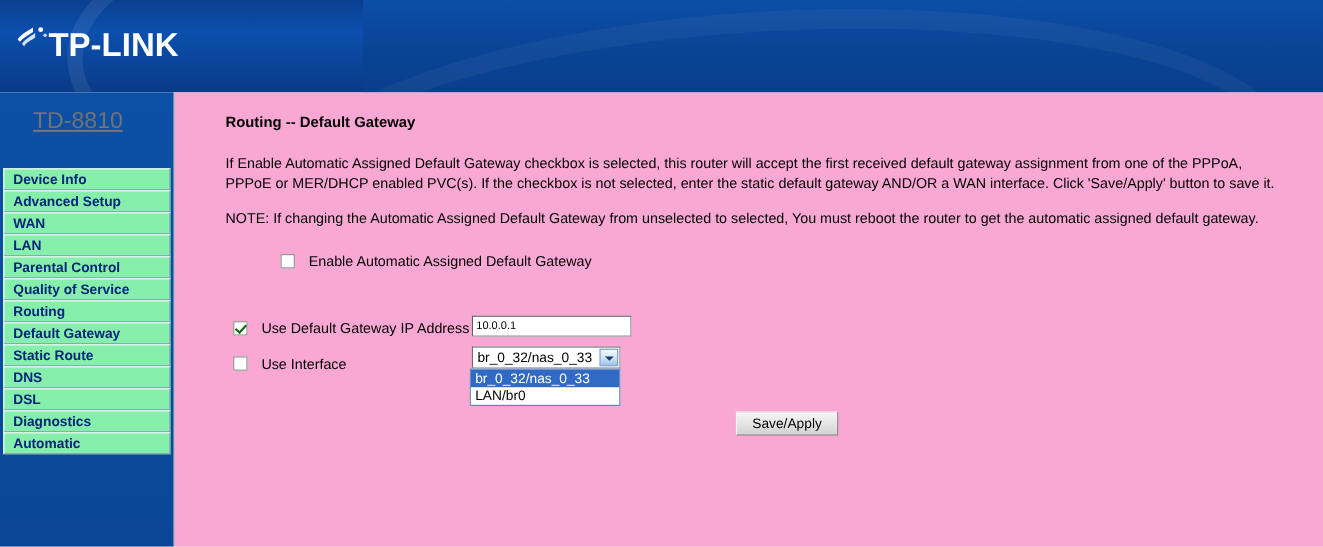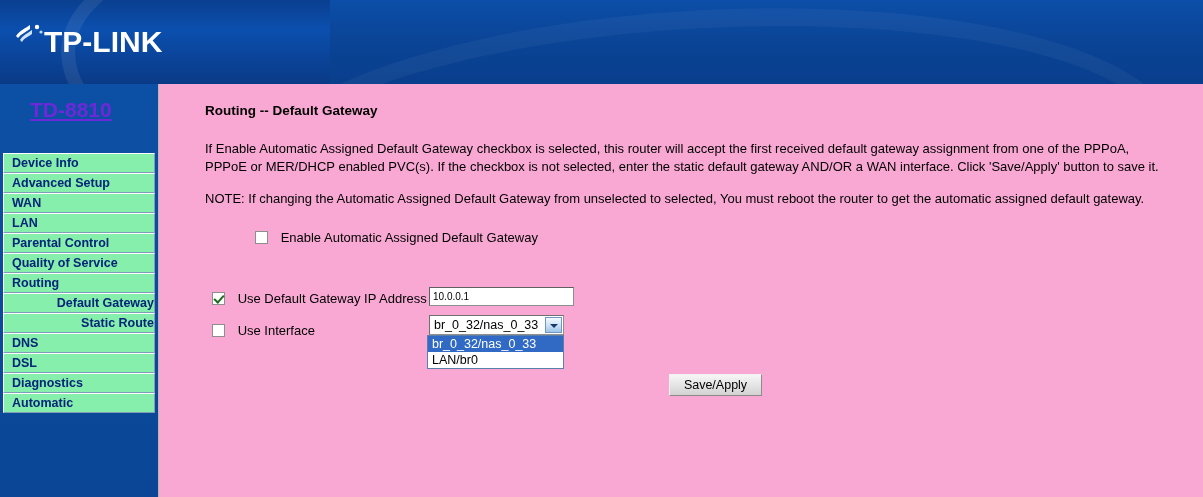--- a/index.html
+++ b/index.html
@@ -80,23 +80,23 @@
     position: absolute;
     left: 0; top: 84px;
     width: 158px; height: 413px;
     background: #0a4fa3;
     background: linear-gradient(180deg,#0c50a5 0%, #0a4695 100%);
   }
   .model {
     position: absolute;
     left: 0; top: 84px;
     width: 158px; height: 48px;
-    color: #6d28d9;
+    color: #737373;
     font-size: 21px;
-    font-weight: bold;
+    font-weight: normal;
     padding: 14px 0 0 30px;
     box-sizing: border-box;
   }
   .model u { text-decoration: underline; }
 
   .menu {
     position: absolute;
     left: 3px; top: 153px;
     width: 152px;
   }
@@ -111,21 +111,20 @@
     color: #00247a;
     font-weight: bold;
     font-size: 12.5px;
     padding-left: 8px;
     box-sizing: border-box;
     cursor: pointer;
   }
   .menu-item.lvl2 {
   }
   .menu-item.lvl3 {
-    text-align: right;
   }
 
   
   .content {
     position: absolute;
     left: 158px; top: 84px;
     width: 1045px; height: 413px;
     background: #f9a8d4;
     border-left: 1px solid #b9b9b9;
     box-sizing: border-box;

